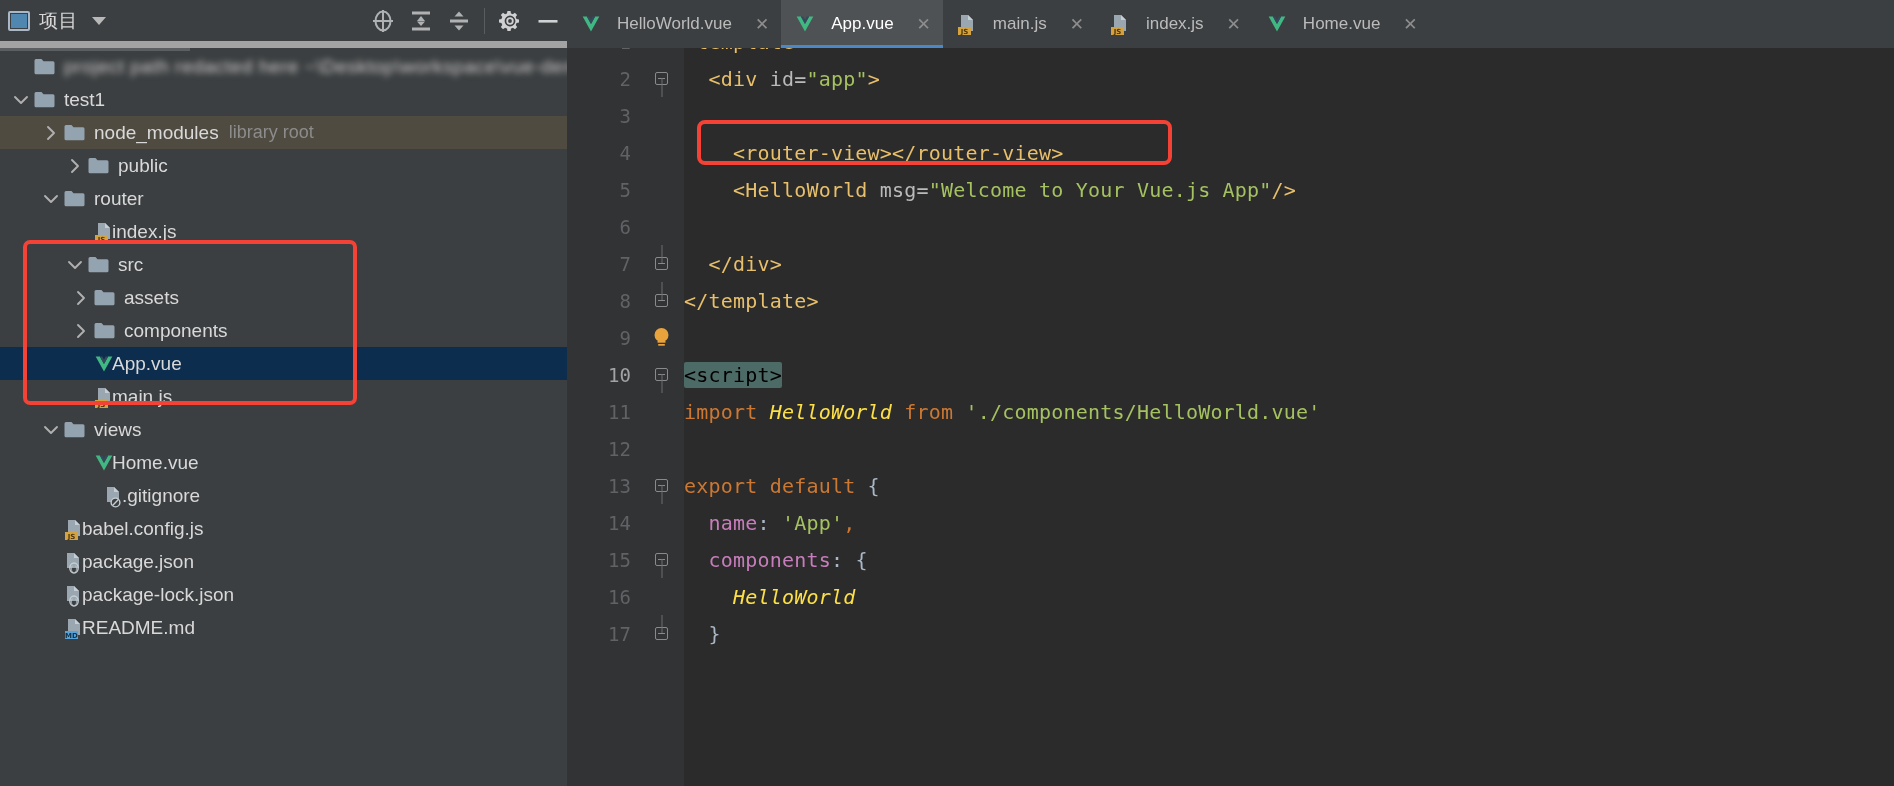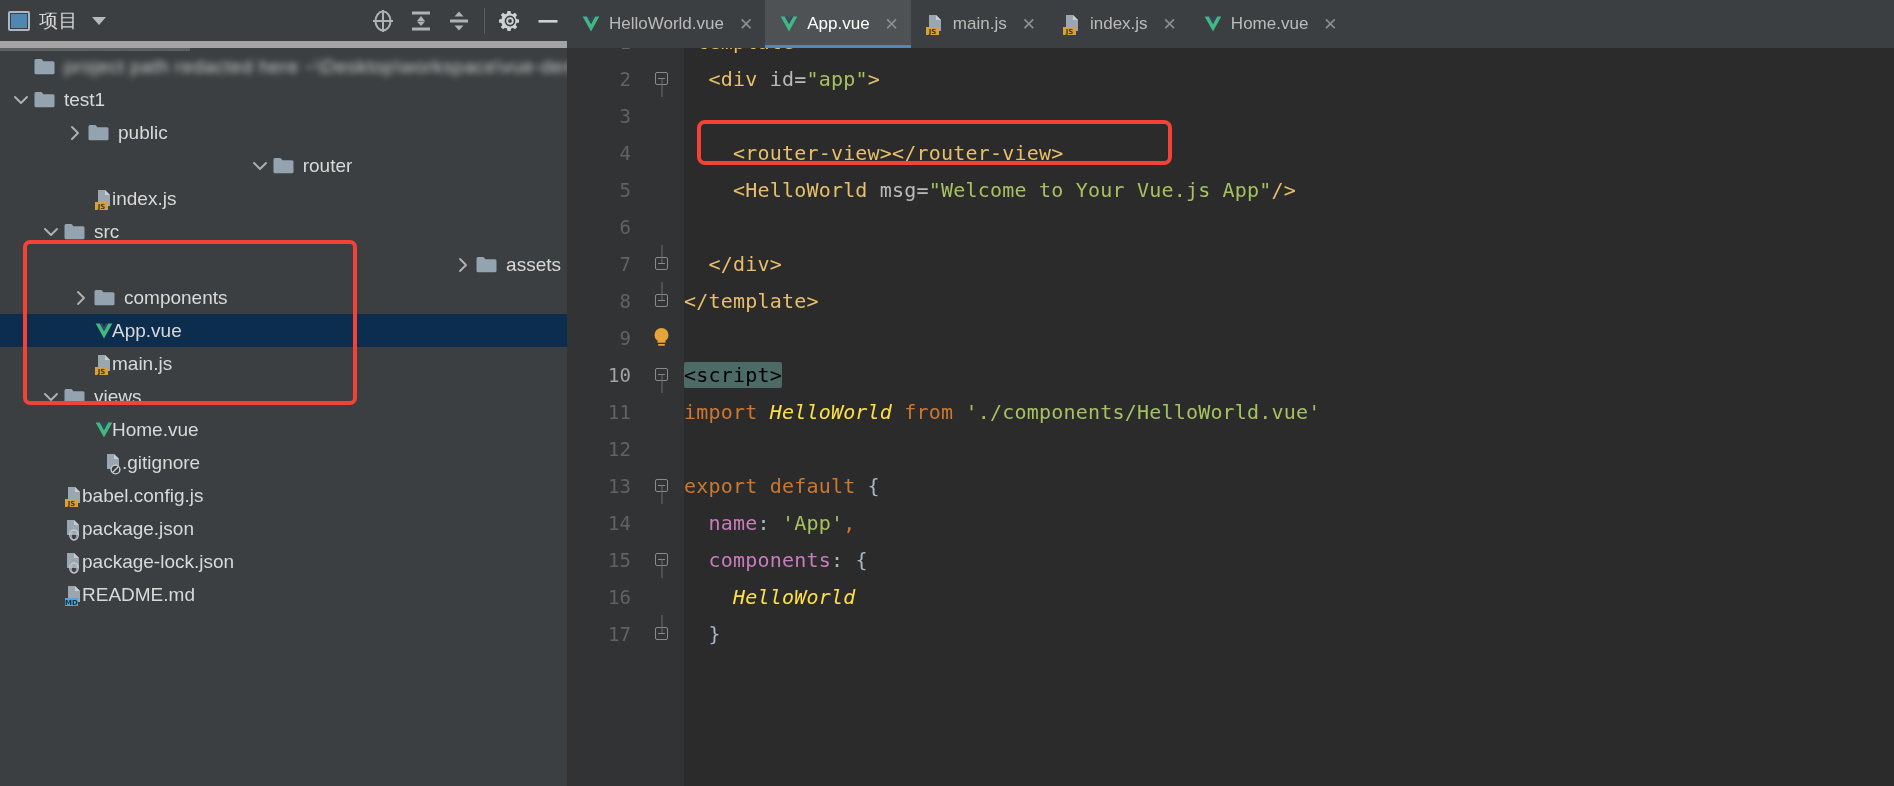--- a/index.html
+++ b/index.html
@@ -35,21 +35,21 @@
   .tb-spacer { flex: 1 1 auto; }
   .tb-btn { width: 38px; height: 38px; display: flex; align-items: center; justify-content: center; }
   .tb-sep { width: 1px; height: 26px; background: #5a5d5f; margin: 0 6px; }
 
   
   .tabbar {
     flex: 1 1 auto; height: 48px; display: flex; align-items: stretch;
     background: #3c3f41; overflow: hidden;
   }
   .tab {
-    display: flex; align-items: center; gap: 10px;
+    display: flex; align-items: center; gap: 18px;
     padding: 0 12px 0 14px; height: 48px;
     color: #bbbbbb; font-size: 17px; white-space: nowrap;
     position: relative; background: transparent;
   }
   .tab.active { background: #4e5254; color: #ffffff; }
   .tab.active::after {
     content: ""; position: absolute; left: 0; right: 0; bottom: 0;
     height: 3px; background: #4a88c7;
   }
   .tab .tab-label { font-size: 17px; }
@@ -284,32 +284,44 @@
             <span class="arrow">
               <svg width="18" height="18" viewBox="0 0 18 18">
                 <path d="M3 6 L9 12 L15 6" fill="none" stroke="#b0b0b0" stroke-width="1.9" stroke-linecap="round" stroke-linejoin="round"></path>
               </svg>
             </span>
             <span class="folder"><svg width="21" height="17" viewBox="0 0 21 17">
                 <path d="M0.5 2.5 a1.5 1.5 0 011.5-1.5 h5.5 l2 2.2 h9.5 a1.5 1.5 0 011.5 1.5 v10 a1.5 1.5 0 01-1.5 1.5 h-17 a1.5 1.5 0 01-1.5-1.5 z" fill="#93a3b0"></path>
               </svg></span>
             <span>test1</span>
           </div>
+          <div class="row libroot" style="padding-left: 42px;">
+            <span class="arrow">
+              <svg width="18" height="18" viewBox="0 0 18 18">
+                <path d="M6 3 L12 9 L6 15" fill="none" stroke="#b0b0b0" stroke-width="1.9" stroke-linecap="round" stroke-linejoin="round"></path>
+              </svg>
+            </span>
+            <span class="folder"><svg width="21" height="17" viewBox="0 0 21 17">
+                <path d="M0.5 2.5 a1.5 1.5 0 011.5-1.5 h5.5 l2 2.2 h9.5 a1.5 1.5 0 011.5 1.5 v10 a1.5 1.5 0 01-1.5 1.5 h-17 a1.5 1.5 0 01-1.5-1.5 z" fill="#93a3b0"></path>
+              </svg></span>
+            <span>node_modules</span>
+            <span class="lbl-muted">library root</span>
+          </div>
           <div class="row" style="padding-left: 42px; margin-left: 24px;">
             <span class="arrow">
               <svg width="18" height="18" viewBox="0 0 18 18">
                 <path d="M6 3 L12 9 L6 15" fill="none" stroke="#b0b0b0" stroke-width="1.9" stroke-linecap="round" stroke-linejoin="round"></path>
               </svg>
             </span>
             <span class="folder"><svg width="21" height="17" viewBox="0 0 21 17">
                 <path d="M0.5 2.5 a1.5 1.5 0 011.5-1.5 h5.5 l2 2.2 h9.5 a1.5 1.5 0 011.5 1.5 v10 a1.5 1.5 0 01-1.5 1.5 h-17 a1.5 1.5 0 01-1.5-1.5 z" fill="#93a3b0"></path>
               </svg></span>
             <span>public</span>
           </div>
-          <div class="row" style="padding-left: 42px; justify-content: center;">
+          <div class="row" style="padding-left: 42px;">
             <span class="arrow">
               <svg width="18" height="18" viewBox="0 0 18 18">
                 <path d="M3 6 L9 12 L15 6" fill="none" stroke="#b0b0b0" stroke-width="1.9" stroke-linecap="round" stroke-linejoin="round"></path>
               </svg>
             </span>
             <span class="folder"><svg width="21" height="17" viewBox="0 0 21 17">
                 <path d="M0.5 2.5 a1.5 1.5 0 011.5-1.5 h5.5 l2 2.2 h9.5 a1.5 1.5 0 011.5 1.5 v10 a1.5 1.5 0 01-1.5 1.5 h-17 a1.5 1.5 0 01-1.5-1.5 z" fill="#93a3b0"></path>
               </svg></span>
             <span>router</span>
           </div>
@@ -318,32 +330,32 @@
             <span class="ficon">
               <svg width="20" height="22" viewBox="0 0 20 22">
                 <path d="M4 1 h7 l5 5 v11 h-12 z" fill="#9aa7b0"></path>
                 <path d="M11 1 l5 5 h-5 z" fill="#c5ced4"></path>
                 <rect x="1" y="13" width="13" height="8" fill="#d4a340"></rect>
                 <text x="7.5" y="19.6" font-size="7" font-family="DejaVu Sans, sans-serif" font-weight="bold" fill="#4a3510" text-anchor="middle">JS</text>
               </svg>
             </span>
             <span>index.js</span>
           </div>
-          <div class="row" style="padding-left: 42px;">
+          <div class="row" style="padding-left: 66px;">
             <span class="arrow">
               <svg width="18" height="18" viewBox="0 0 18 18">
                 <path d="M3 6 L9 12 L15 6" fill="none" stroke="#b0b0b0" stroke-width="1.9" stroke-linecap="round" stroke-linejoin="round"></path>
               </svg>
             </span>
             <span class="folder"><svg width="21" height="17" viewBox="0 0 21 17">
                 <path d="M0.5 2.5 a1.5 1.5 0 011.5-1.5 h5.5 l2 2.2 h9.5 a1.5 1.5 0 011.5 1.5 v10 a1.5 1.5 0 01-1.5 1.5 h-17 a1.5 1.5 0 01-1.5-1.5 z" fill="#93a3b0"></path>
               </svg></span>
             <span>src</span>
           </div>
-          <div class="row" style="padding-left: 72px; justify-content: flex-end;">
+          <div class="row" style="padding-left: 72px;">
             <span class="arrow">
               <svg width="18" height="18" viewBox="0 0 18 18">
                 <path d="M6 3 L12 9 L6 15" fill="none" stroke="#b0b0b0" stroke-width="1.9" stroke-linecap="round" stroke-linejoin="round"></path>
               </svg>
             </span>
             <span class="folder"><svg width="21" height="17" viewBox="0 0 21 17">
                 <path d="M0.5 2.5 a1.5 1.5 0 011.5-1.5 h5.5 l2 2.2 h9.5 a1.5 1.5 0 011.5 1.5 v10 a1.5 1.5 0 01-1.5 1.5 h-17 a1.5 1.5 0 01-1.5-1.5 z" fill="#93a3b0"></path>
               </svg></span>
             <span>assets</span>
           </div>

